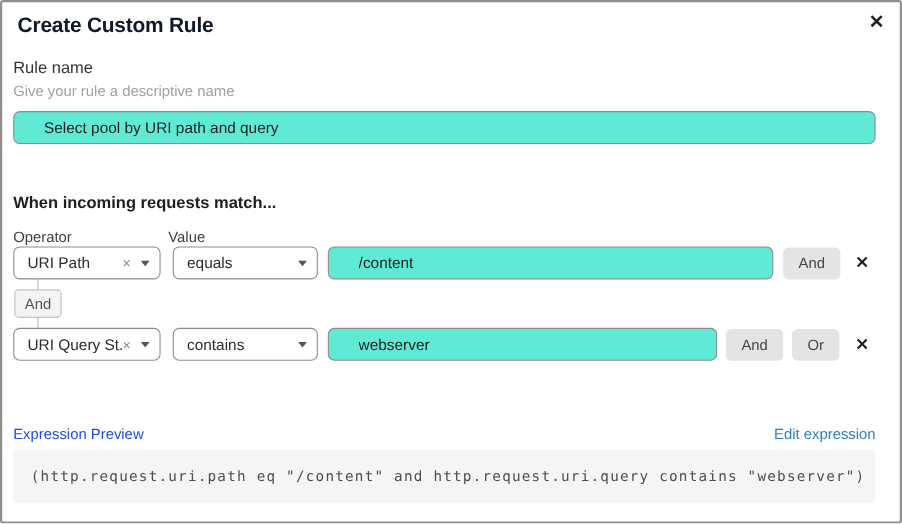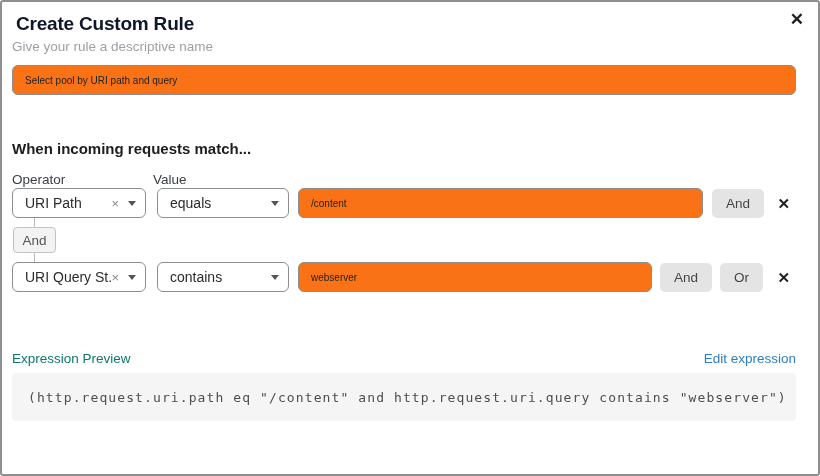--- a/index.html
+++ b/index.html
@@ -27,23 +27,23 @@
     font-size:19px; font-weight:700; color:#0f172a;
     line-height:23px; letter-spacing:-0.2px;
   }
 
   .field-label { margin-top:18px; font-size:15px; color:#30353a; line-height:18px; }
   .field-hint  { margin-top:4px;  font-size:13.5px; color:#9ca1a6; line-height:16px; }
 
   .text-input {
     display:block; width:100%; height:30px;
     border:1px solid #8d8d8d; border-radius:6px;
-    padding:0 12px; font-size:10px; color:#222;
+    padding:0 27px; font-size:14px; color:#222;
     font-family:"Liberation Sans", sans-serif;
-    background:#f97316; outline:none;
+    background:#5eead4; outline:none;
   }
   .rule-name-input { margin-top:10px; }
 
   .match-header { margin-top:45px; font-size:15px; font-weight:700; color:#1d1d1d; line-height:18px; }
 
   .col-labels { margin-top:14px; display:flex; font-size:13.5px; color:#3a3f44; line-height:16px; }
   .col-field    { width:145px; }
   .col-operator { width:141px; }
   .col-value    { flex:1; }
 
@@ -95,21 +95,21 @@
     width:43px; height:26px; margin-left:1px;
     background:#f3f3f3; border:1px solid #c2c2c2; border-radius:4px;
     display:flex; align-items:center; justify-content:center;
     font-size:13.5px; color:#555;
   }
 
   .preview-row {
     margin-top:59px; display:flex; justify-content:space-between;
     align-items:baseline; font-size:13.5px; line-height:16px;
   }
-  .preview-label { color:#0f766e; }
+  .preview-label { color:#1d4ed8; }
   .edit-link { color:#2f7dc0; cursor:pointer; }
 
   .code-block {
     margin-top:6px; height:48px; width:100%;
     background:#f5f5f5; border-radius:4px;
     display:flex; align-items:center;
     padding:0 16px;
     font-family:"DejaVu Sans Mono", monospace;
     font-size:13px; color:#4e4e4e; letter-spacing:1.1px;
     white-space:nowrap; overflow:hidden;
@@ -117,20 +117,21 @@
 </style>
 </head>
 <body>
 
 <div class="dialog">
 
   <span class="close-btn">✕</span>
 
   <h1 class="dialog-title">Create Custom Rule</h1>
 
+  <div class="field-label">Rule name</div>
   <div class="field-hint">Give your rule a descriptive name</div>
   <input class="text-input rule-name-input" type="text" value="Select pool by URI path and query" style="">
 
   <div class="match-header">When incoming requests match...</div>
 
   <div class="col-labels">
     <div class="col-operator">Operator</div>
     <div class="col-value">Value</div>
   </div>
 

